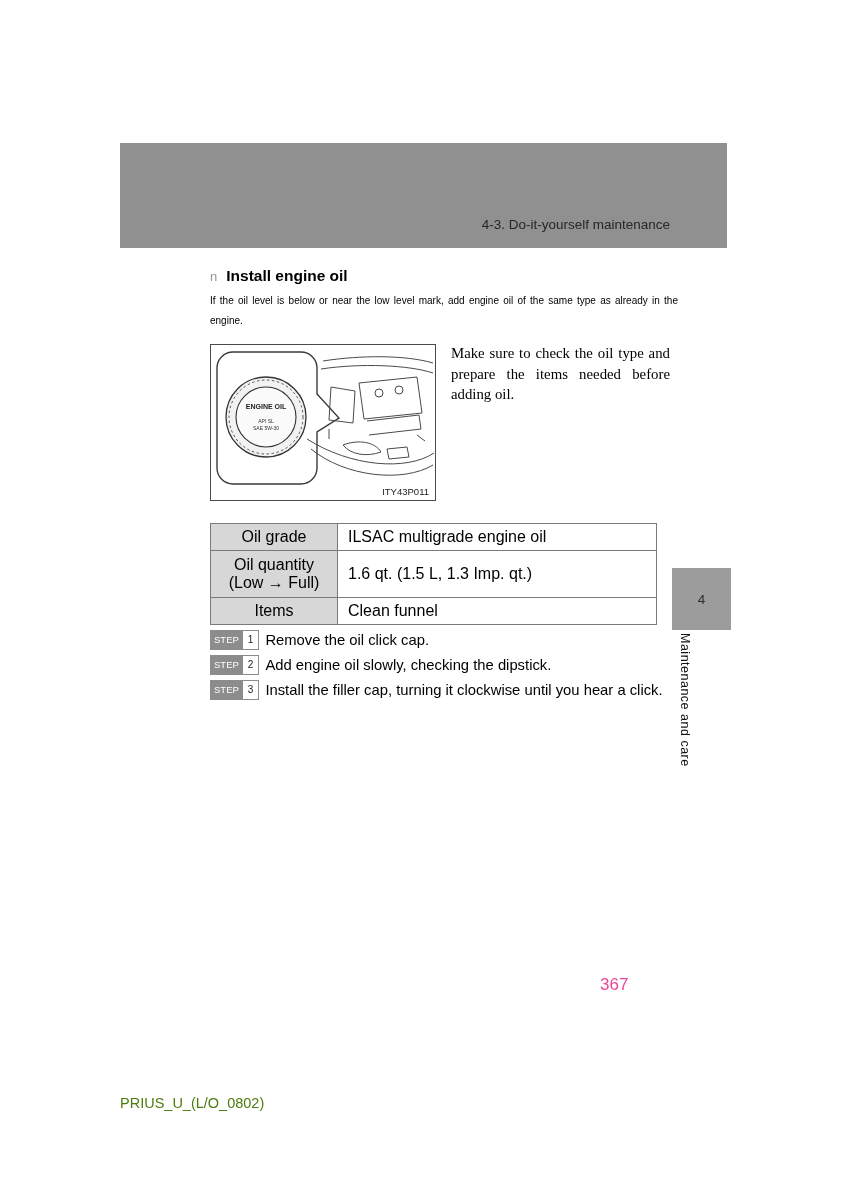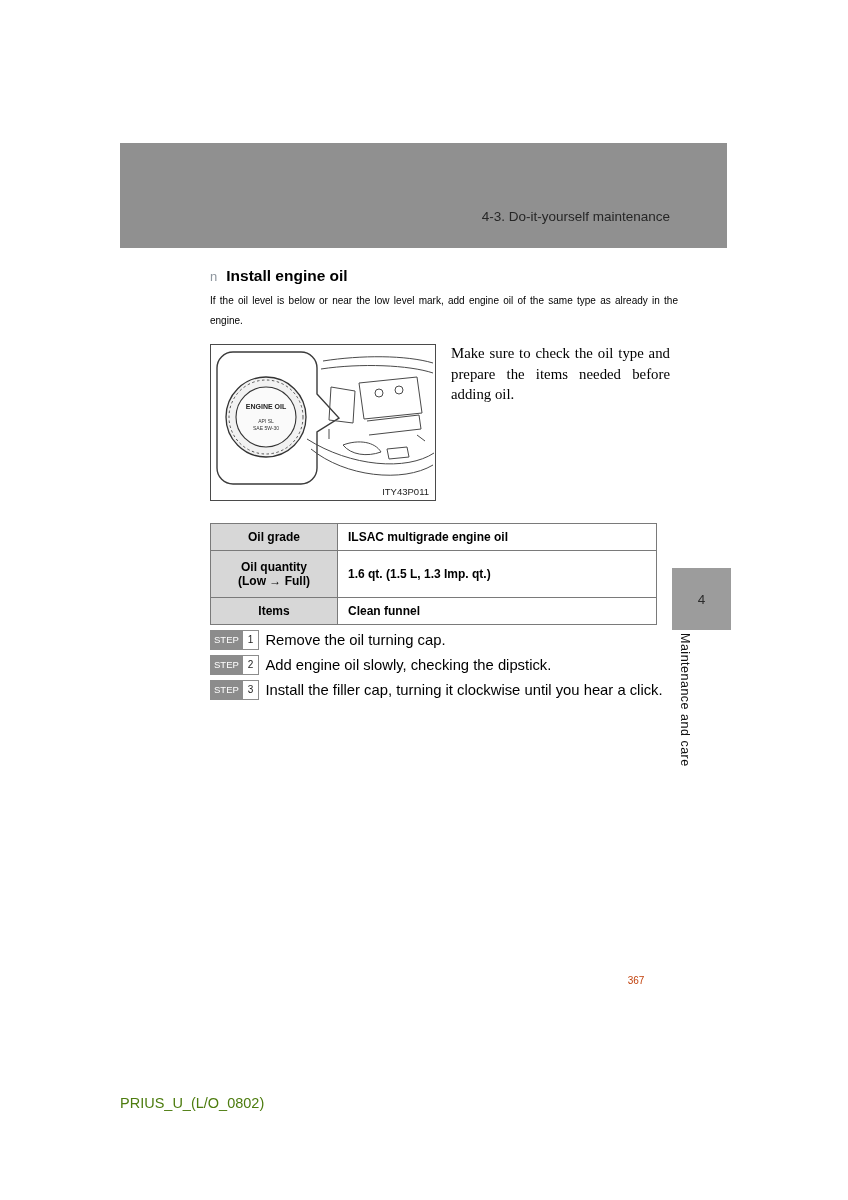--- a/index.html
+++ b/index.html
@@ -22,21 +22,21 @@
     left: 120px; top: 143px;
     width: 607px; height: 105px;
     background: #909090;
     display: flex;
     align-items: flex-end;
     justify-content: flex-end;
   }
   .header-crumb {
     color: #262626;
     font-size: 13.5px;
-    padding: 0 57px 24px 0;
+    padding: 0 57px 16px 0;
   }
 
   
   .section-heading {
     position: absolute;
     left: 210px; top: 267px;
     display: flex;
     align-items: baseline;
   }
   .bullet-n {
@@ -83,22 +83,21 @@
     line-height: 20.5px;
     text-align: justify;
     font-family: Liberation Serif, serif;
   }
 
   
   .spec-table {
     position: absolute;
     left: 210px; top: 523px;
     border-collapse: collapse;
-    font-size: 12px;
-    font-weight: bold;
+    font-size: 16px;
   }
   .spec-table td {
     border: 1px solid #7a7a7a;
     padding: 3px 8px;
   }
   .spec-table td.label-cell {
     background: #d7d7d7;
     width: 110px;
     text-align: center;
   }
@@ -171,23 +170,23 @@
     text-orientation: mixed;
     font-size: 12.5px;
     color: #111;
     letter-spacing: 0.5px;
   }
 
   .page-number {
     position: absolute;
     left: 600px; top: 975px;
     width: 72px;
-    text-align: center;
-    font-size: 10px;
-    color: #c2410c;
+    text-align: left;
+    font-size: 17px;
+    color: #ec4899;
   }
 
   .doc-code {
     position: absolute;
     left: 120px; top: 1095px;
     font-size: 14.5px;
     color: #4d7c0f;
   }
 
   svg text { font-family: "Liberation Sans", sans-serif; }
@@ -260,21 +259,21 @@
     </tr>
   </tbody>
     </table>
 
   <div class="steps">
     <div class="step-row">
       <span class="step-badge">
         <span class="step-word">STEP</span>
         <span class="step-num">1</span>
       </span>
-      <span class="step-text">Remove the oil turning cap.</span>
+      <span class="step-text">Remove the oil click cap.</span>
     </div>
     <div class="step-row">
       <span class="step-badge">
         <span class="step-word">STEP</span>
         <span class="step-num">2</span>
       </span>
       <span class="step-text">Add engine oil slowly, checking the dipstick.</span>
     </div>
     <div class="step-row">
       <span class="step-badge">

